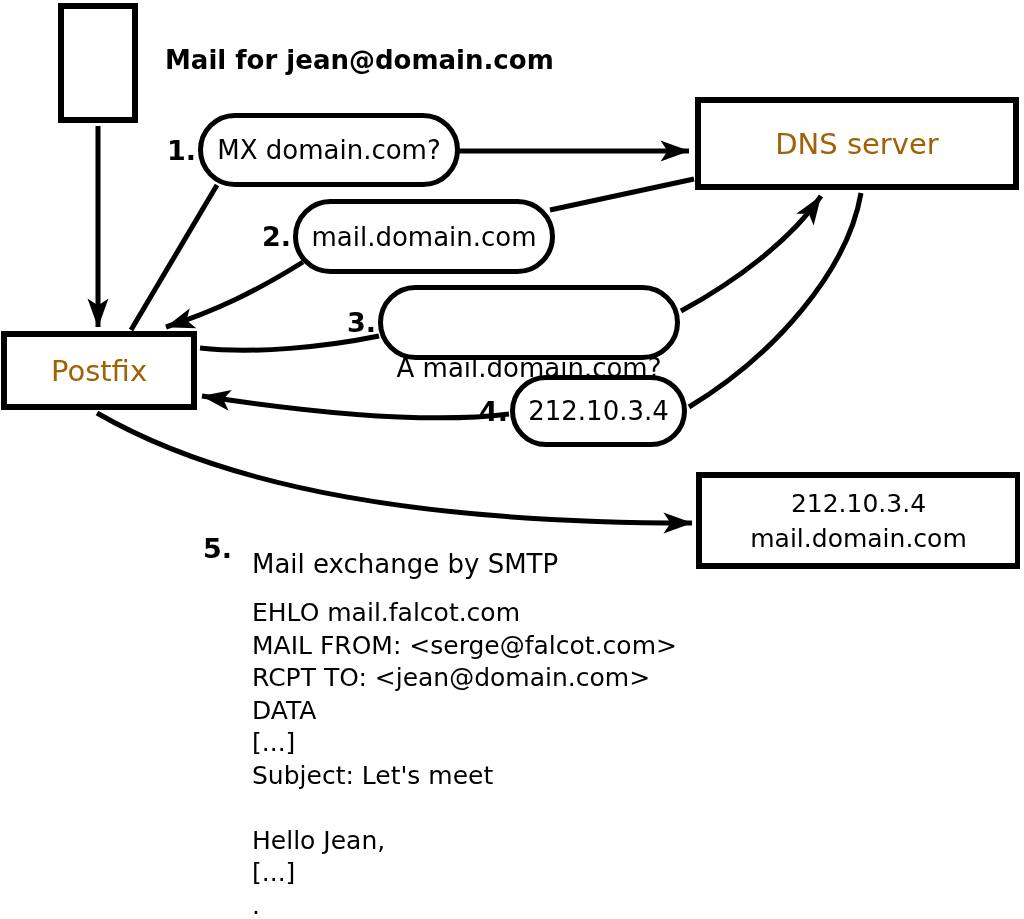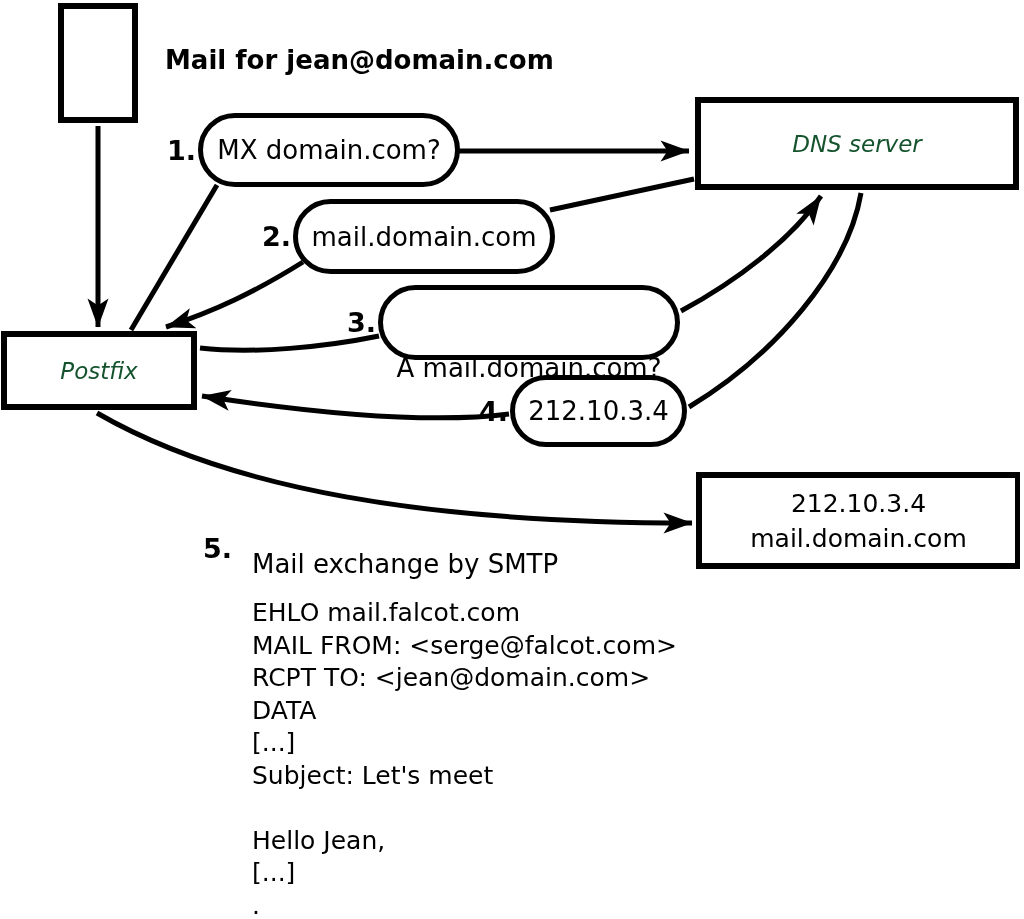--- a/index.html
+++ b/index.html
@@ -3,21 +3,21 @@
 <meta charset="utf-8">
 <style>
   html,body{margin:0;padding:0;background:#fff;}
   .canvas{
     position:relative;width:1020px;height:919px;background:#fff;
     font-family:"DejaVu Sans",sans-serif;color:#000;overflow:hidden;
   }
   .canvas svg{position:absolute;left:0;top:0;}
   .abs{position:absolute;}
   .center{display:flex;align-items:center;justify-content:center;text-align:center;}
-  .node-label{font-size:23px;color:#14532d;font-style:italic;}
+  .node-label{font-size:29px;color:#a16207;}
   .pill-label{font-size:26px;color:#000;white-space:nowrap;}
   .step-num{font-size:27px;font-weight:bold;text-align:right;display:flex;align-items:center;justify-content:flex-end;}
   .header-label{font-size:26px;font-weight:bold;white-space:nowrap;}
   .target-lines{font-size:25px;line-height:35px;text-align:center;}
   .smtp{
     font-size:25px;line-height:32.5px;white-space:pre-line;color:#000;
   }
   .step5-label{font-size:26px;white-space:nowrap;}
 </style>
 </head>

